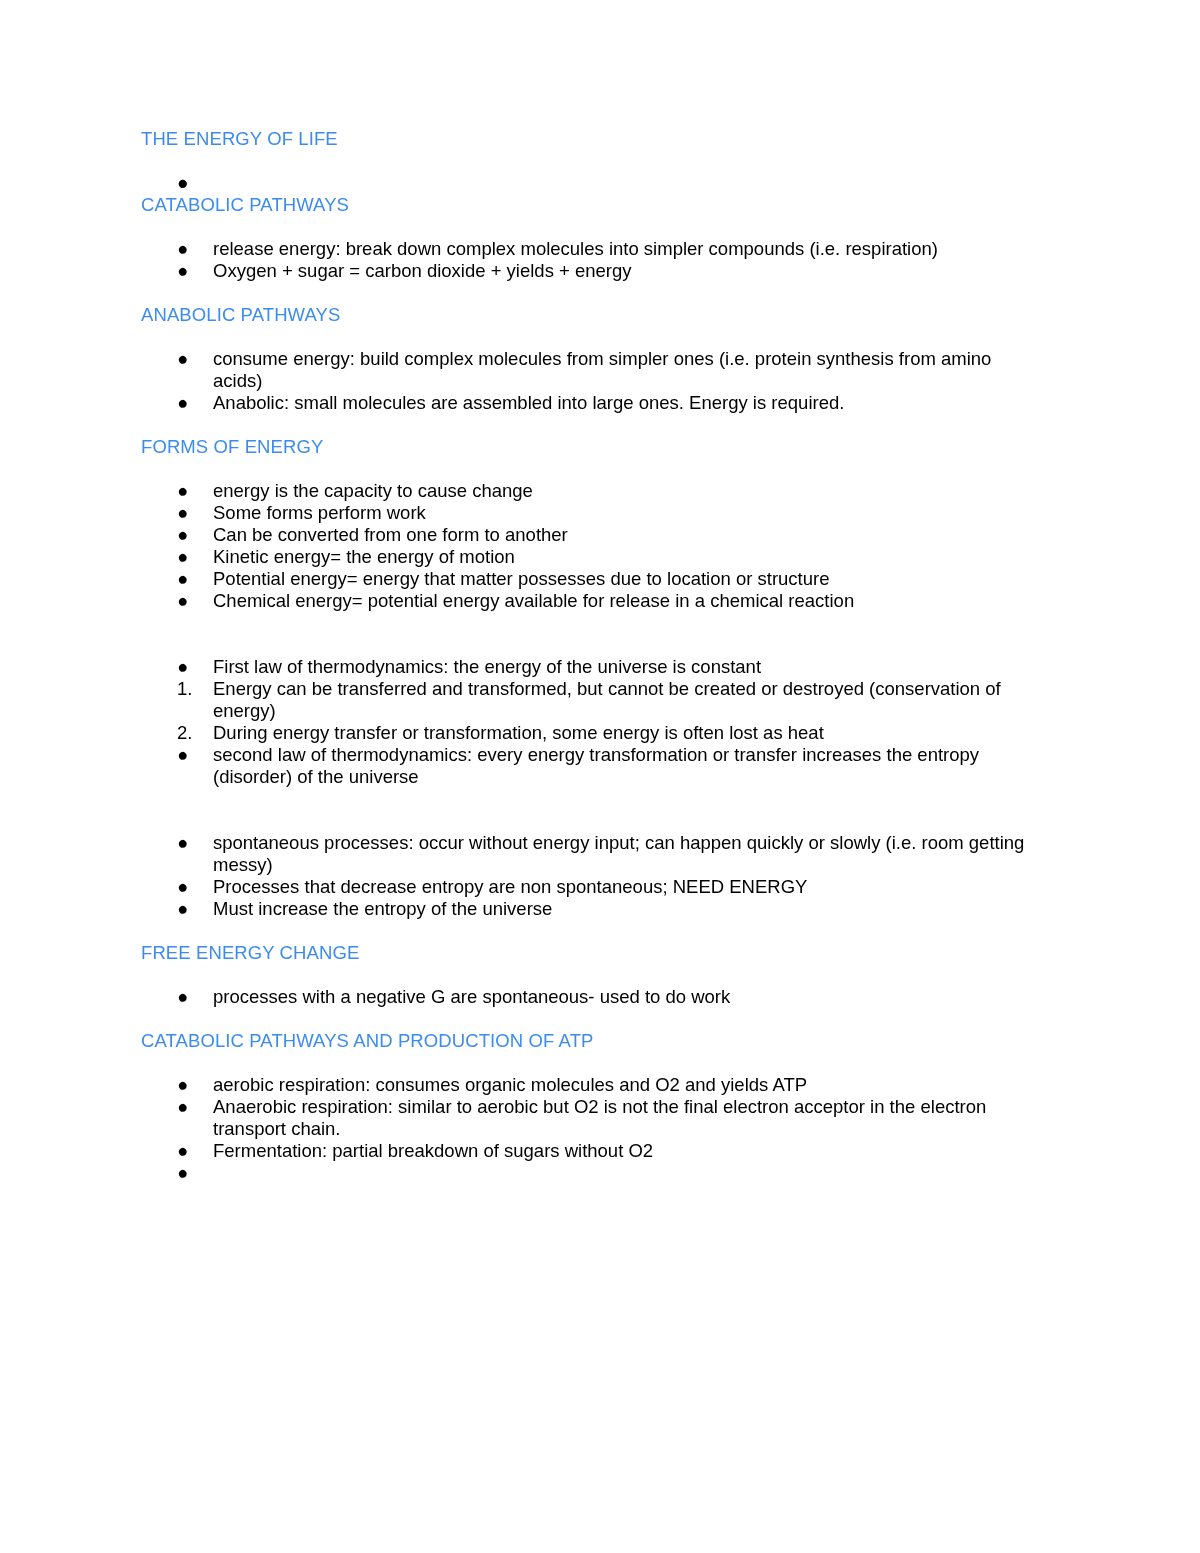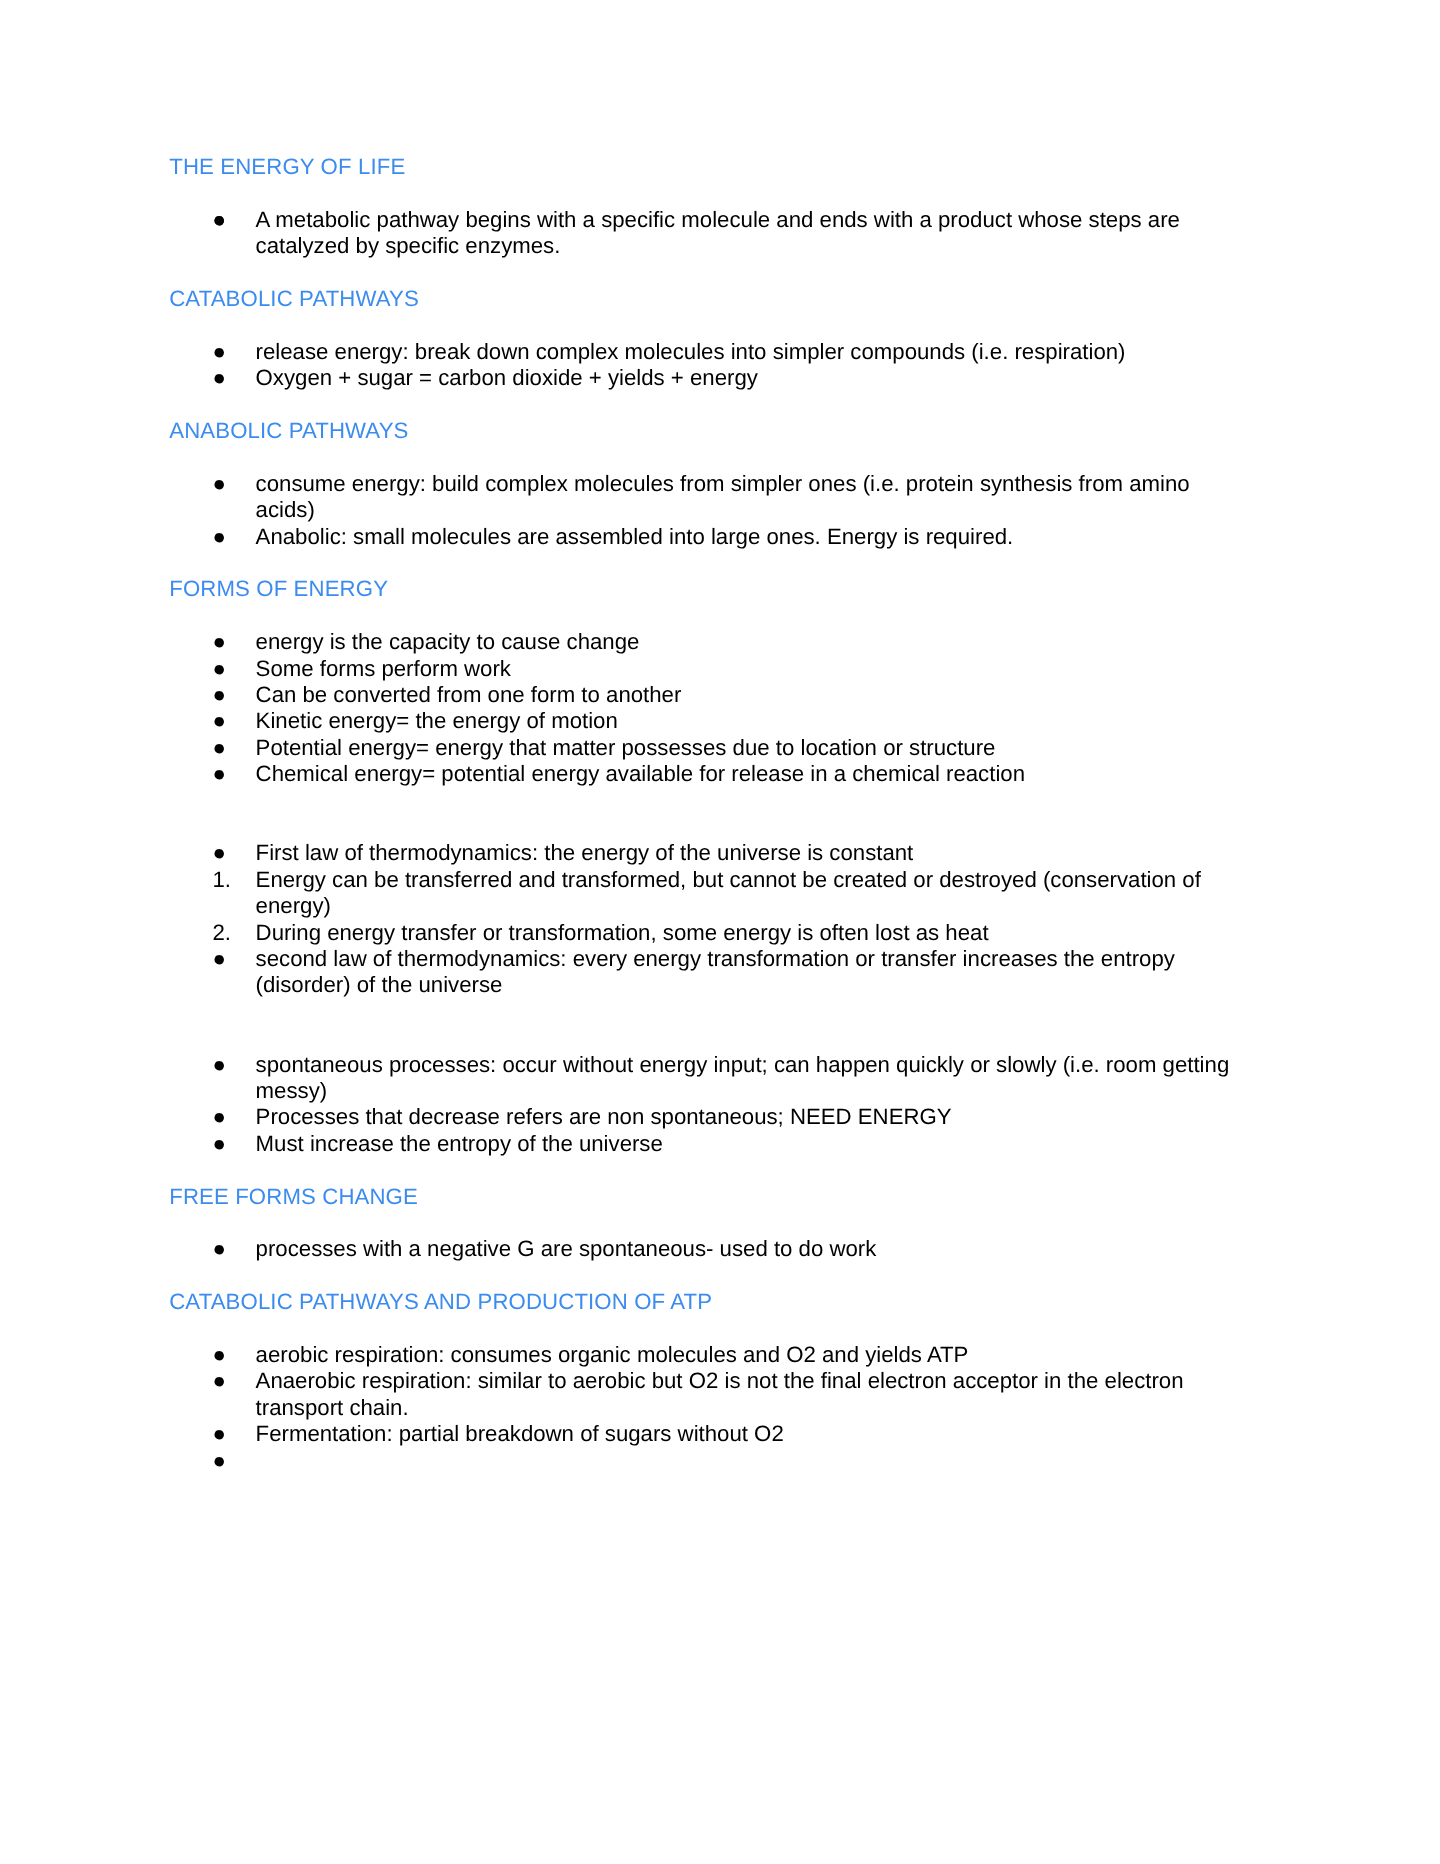--- a/index.html
+++ b/index.html
@@ -64,21 +64,21 @@
 </head>
 <body>
 
 <div class="page">
   <div class="content" id="content">
       <div class="section">
         <h2 class="heading">THE ENERGY OF LIFE</h2>
         <div class="spacer"></div>
         <ul class="list">
           <li class="item"><span class="marker">●</span></li>
-          <li class="item"><span class="marker">●</span><span class="text">A metabolic pathway begins with a specific molecule and ends with a product whose steps are catalyzed by specific enzymes.</span></li>
+          <li class="item"><span class="marker">●</span></li>
         </ul>
         <div class="spacer"></div>
       </div>
       <div class="section">
         <h2 class="heading">CATABOLIC PATHWAYS</h2>
         <div class="spacer"></div>
         <ul class="list">
           <li class="item"><span class="marker">●</span><span class="text">release energy: break down complex molecules into simpler compounds (i.e. respiration)</span></li>
           <li class="item"><span class="marker">●</span><span class="text">Oxygen + sugar = carbon dioxide + yields + energy</span></li>
         </ul>
@@ -113,27 +113,27 @@
           <li class="item"><span class="marker">1.</span><span class="text">Energy can be transferred and transformed, but cannot be created or destroyed (conservation of energy)</span></li>
           <li class="item"><span class="marker">2.</span><span class="text">During energy transfer or transformation, some energy is often lost as heat</span></li>
           <li class="item"><span class="marker">●</span><span class="text">second law of thermodynamics: every energy transformation or transfer increases the entropy (disorder) of the universe</span></li>
         </ul>
         <div class="spacer"></div>
       </div>
       <div class="section">
         <div class="spacer"></div>
         <ul class="list">
           <li class="item"><span class="marker">●</span><span class="text">spontaneous processes: occur without energy input; can happen quickly or slowly (i.e. room getting messy)</span></li>
-          <li class="item"><span class="marker">●</span><span class="text">Processes that decrease refers are non spontaneous; NEED ENERGY</span></li>
+          <li class="item"><span class="marker">●</span><span class="text">Processes that decrease entropy are non spontaneous; NEED ENERGY</span></li>
           <li class="item"><span class="marker">●</span><span class="text">Must increase the entropy of the universe</span></li>
         </ul>
         <div class="spacer"></div>
       </div>
       <div class="section">
-        <h2 class="heading">FREE FORMS CHANGE</h2>
+        <h2 class="heading">FREE ENERGY CHANGE</h2>
         <div class="spacer"></div>
         <ul class="list">
           <li class="item"><span class="marker">●</span><span class="text">processes with a negative G are spontaneous- used to do work</span></li>
         </ul>
         <div class="spacer"></div>
       </div>
       <div class="section">
         <h2 class="heading">CATABOLIC PATHWAYS AND PRODUCTION OF ATP</h2>
         <div class="spacer"></div>
         <ul class="list">

